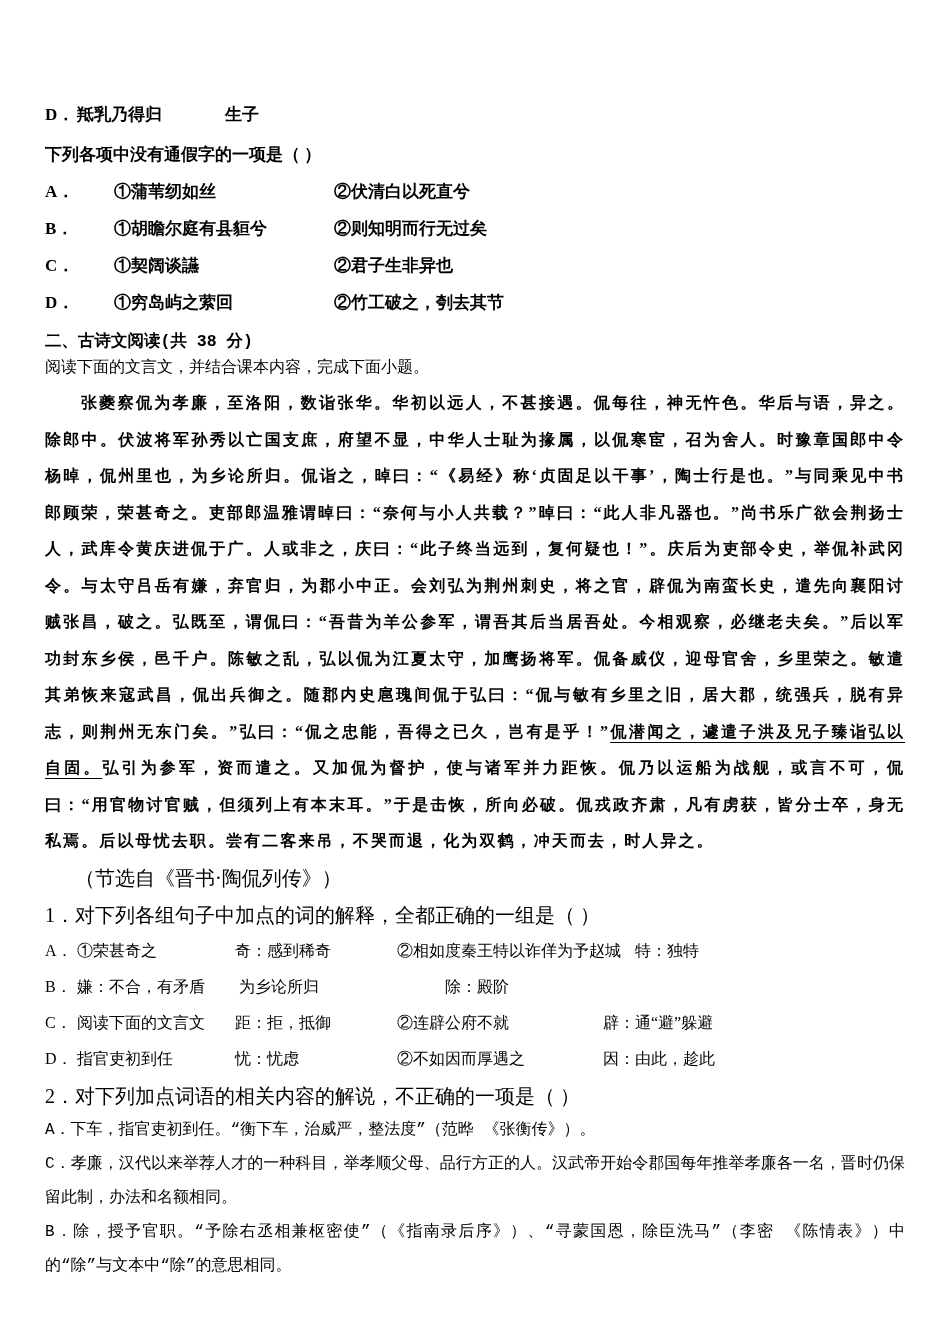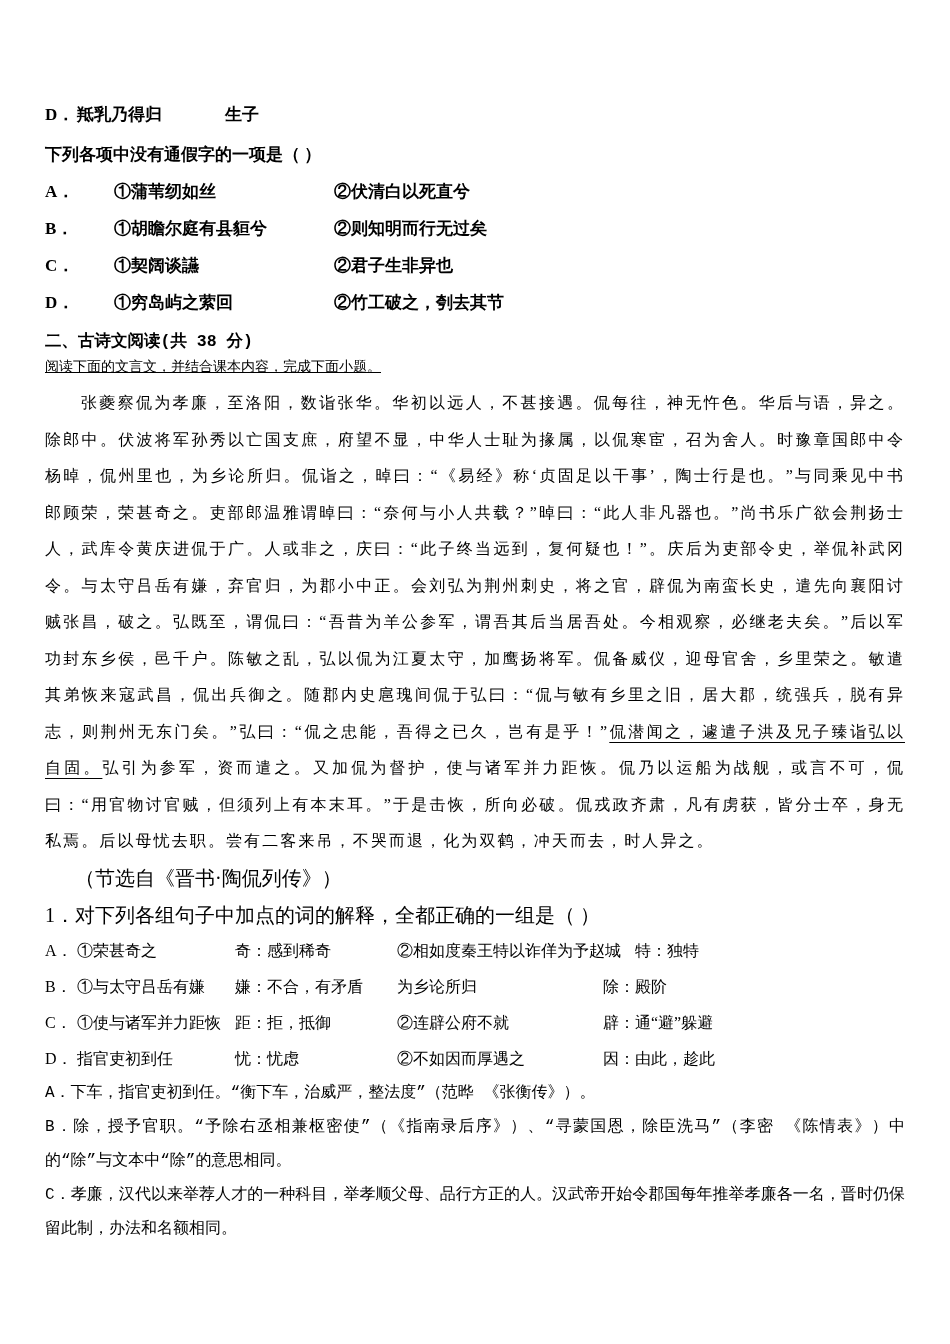--- a/index.html
+++ b/index.html
@@ -14,28 +14,29 @@
   .toprow{
     display:flex;align-items:baseline;
     font-size:17px;line-height:37px;
     white-space:nowrap;
   }
   .toprow .lbl{flex:none;min-width:32px;}
   .toprow .dph{flex:none;min-width:148px;}
   .toprow .tc1{flex:none;min-width:220px;margin-left:37px;}
   .toprow.q{margin-top:3px;display:block;}
   .sec-title{font-size:16.5px;line-height:26px;margin-top:8px;font-family:Liberation Mono, monospace;}
-  .sec-intro{font-size:14px;line-height:23px;text-decoration:underline;}
+  .sec-intro{font-size:16px;line-height:23px;}
   .passage{
     margin:7px 0 0 0;
     font-size:16px;line-height:36.5px;
     letter-spacing:2.1px;
     text-align:justify;
     text-justify:inter-character;
     text-indent:36px;
+    font-weight:bold;
   }
   .passage .ul{text-decoration:underline;text-underline-offset:5px;}
   .source{font-size:20px;line-height:36px;padding-left:30px;}
   .qstem{font-size:20px;line-height:35px;margin-top:2px;}
   .q1row{
     display:flex;align-items:baseline;
     font-size:16px;line-height:36px;white-space:nowrap;
   }
   .q1row .lbl{flex:none;min-width:32px;}
   .q1row .c1{flex:none;min-width:158px;}
@@ -94,38 +95,38 @@
 
   <div class="q1row">
     <span class="lbl">A．</span>
     <span class="c1">①荣甚奇之</span>
     <span class="c2">奇：感到稀奇</span>
     <span class="c3">②相如度秦王特以诈佯为予赵城</span>
     <span>特：独特</span>
   </div>
   <div class="q1row">
     <span class="lbl">B．</span>
-    <span class="c1">①与太守吕岳有嫌</span>
     <span class="c2">嫌：不合，有矛盾</span>
     <span class="c3">为乡论所归</span>
     <span>除：殿阶</span>
   </div>
   <div class="q1row">
     <span class="lbl">C．</span>
-    <span class="c1">①使与诸军并力距恢</span>
+    <span class="c1">阅读下面的文言文</span>
     <span class="c2">距：拒，抵御</span>
     <span class="c3">②连辟公府不就</span>
     <span>辟：通“避”躲避</span>
   </div>
   <div class="q1row">
     <span class="lbl">D．</span>
     <span class="c1">指官吏初到任</span>
     <span class="c2">忧：忧虑</span>
     <span class="c3">②不如因而厚遇之</span>
     <span>因：由此，趁此</span>
   </div>
 
+  <div class="qstem">2．对下列加点词语的相关内容的解说，不正确的一项是（      ）</div>
 
   <p class="q2opt"><span class="lbl">A．</span><span>下车，指官吏初到任。“衡下车，治威严，整法度”（范晔 《张衡传》）。</span></p>
+  <p class="q2opt"><span class="lbl">C．</span><span>孝廉，汉代以来举荐人才的一种科目，举孝顺父母、品行方正的人。汉武帝开始令郡国每年推举孝廉各一名，晋时仍保留此制，办法和名额相同。</span></p>
   <p class="q2opt"><span class="lbl">B．</span><span>除，授予官职。“予除右丞相兼枢密使”（《指南录后序》）、“寻蒙国恩，除臣洗马”（李密 《陈情表》）中的“除”与文本中“除”的意思相同。</span></p>
-  <p class="q2opt"><span class="lbl">C．</span><span>孝廉，汉代以来举荐人才的一种科目，举孝顺父母、品行方正的人。汉武帝开始令郡国每年推举孝廉各一名，晋时仍保留此制，办法和名额相同。</span></p>
 
 </div>
 
 </body></html>

